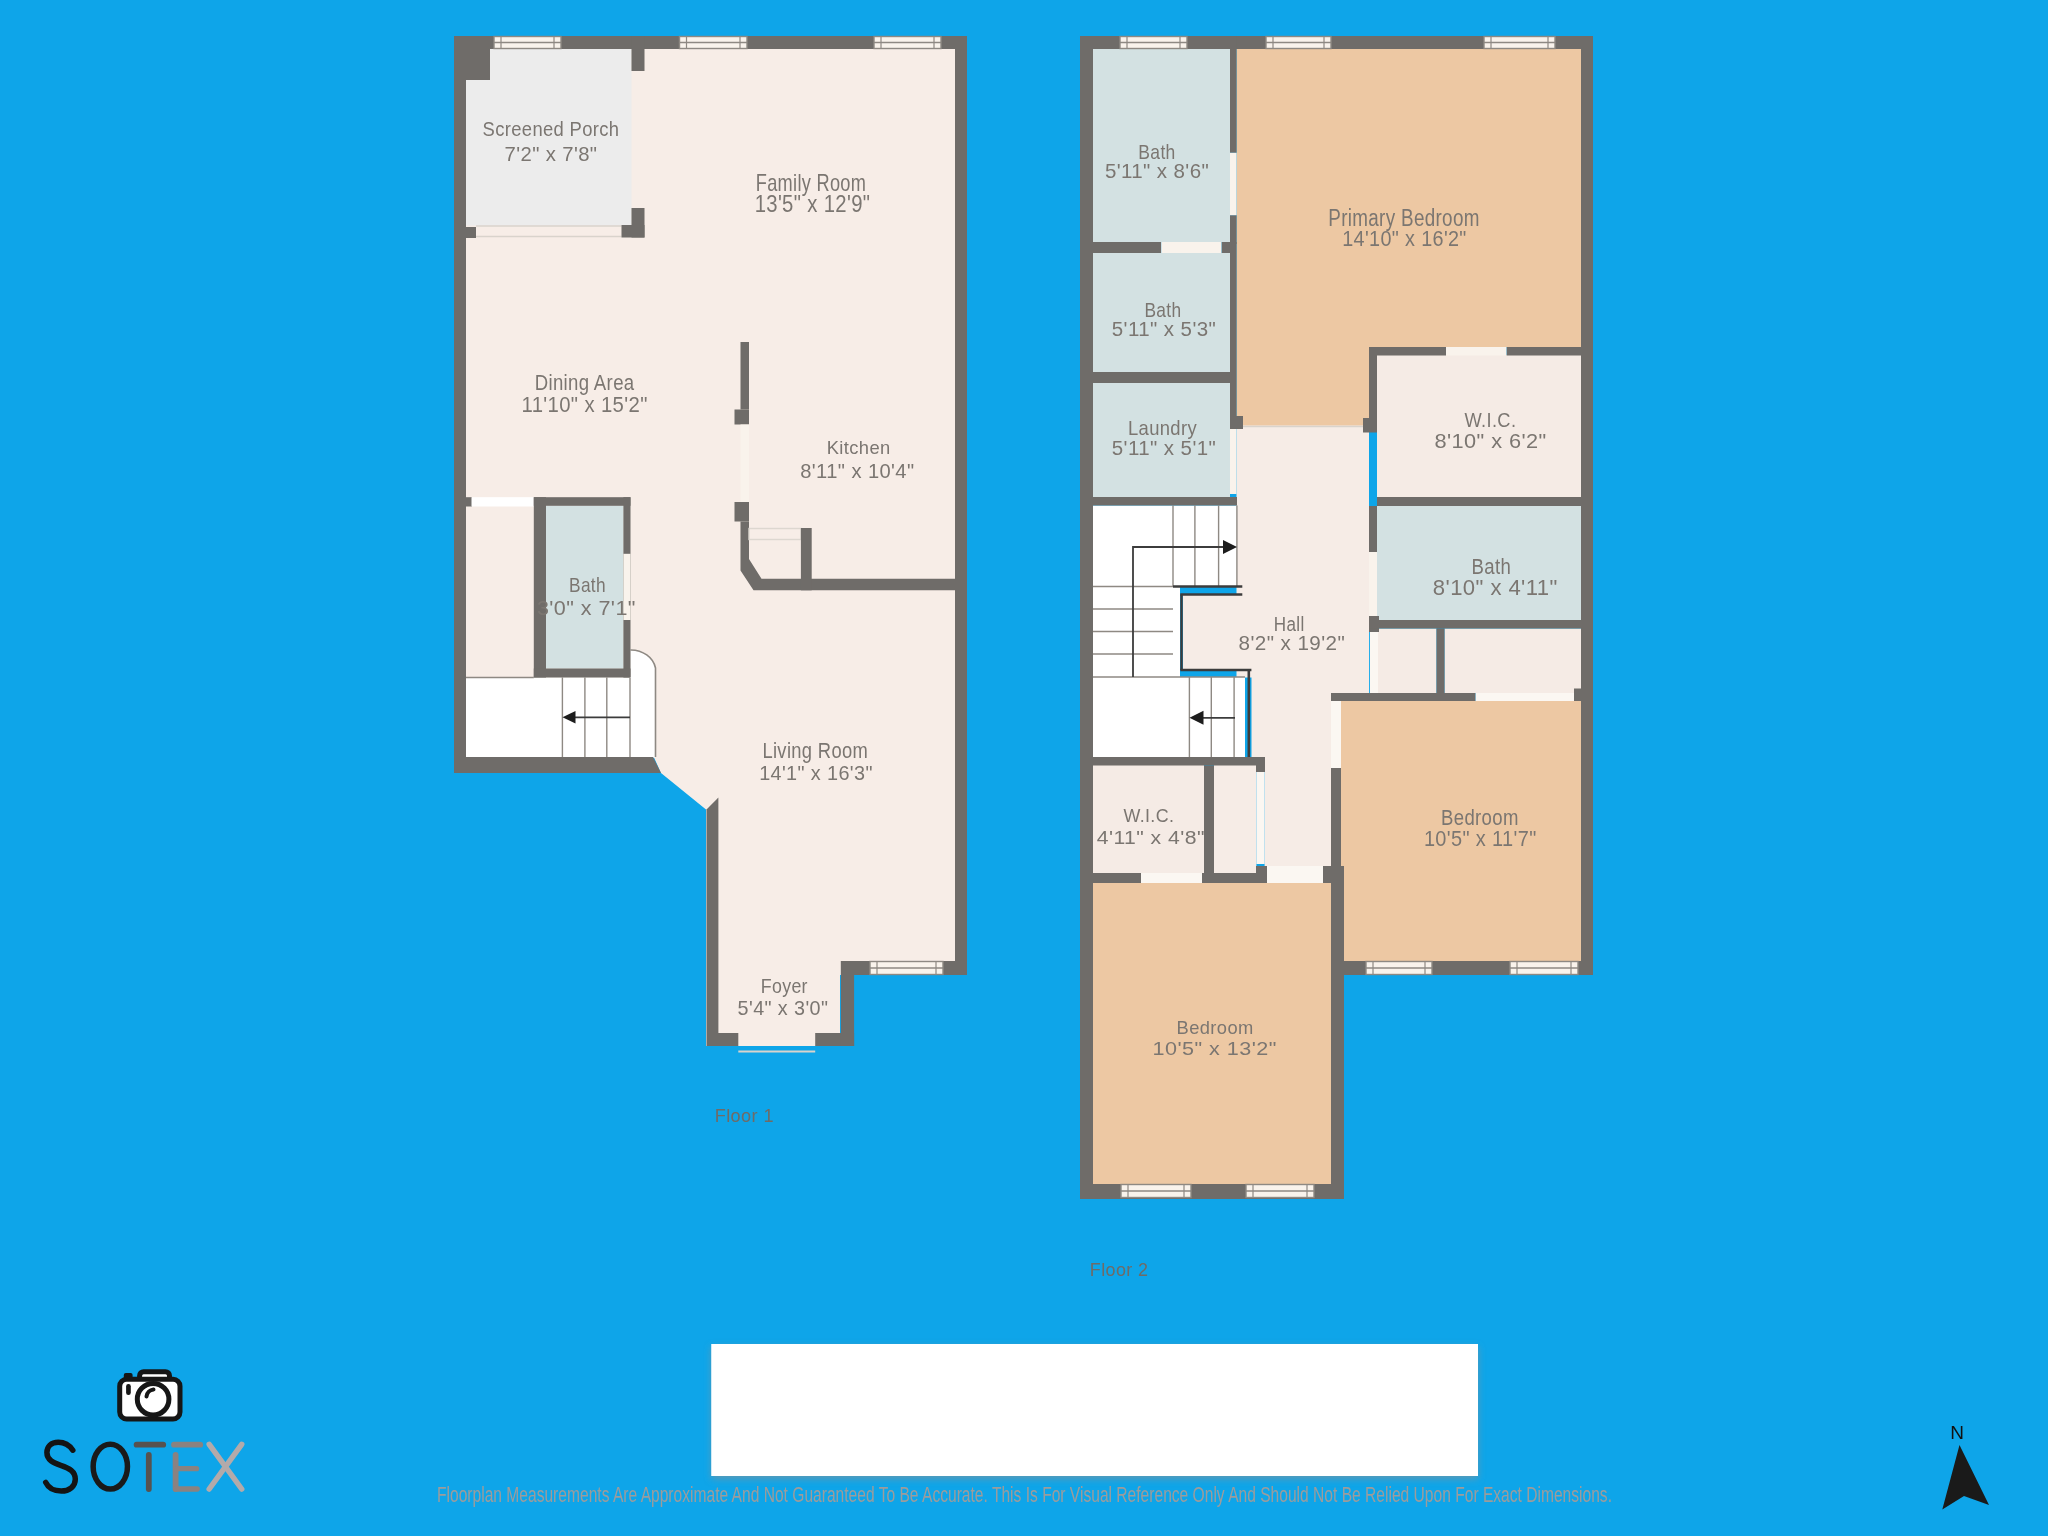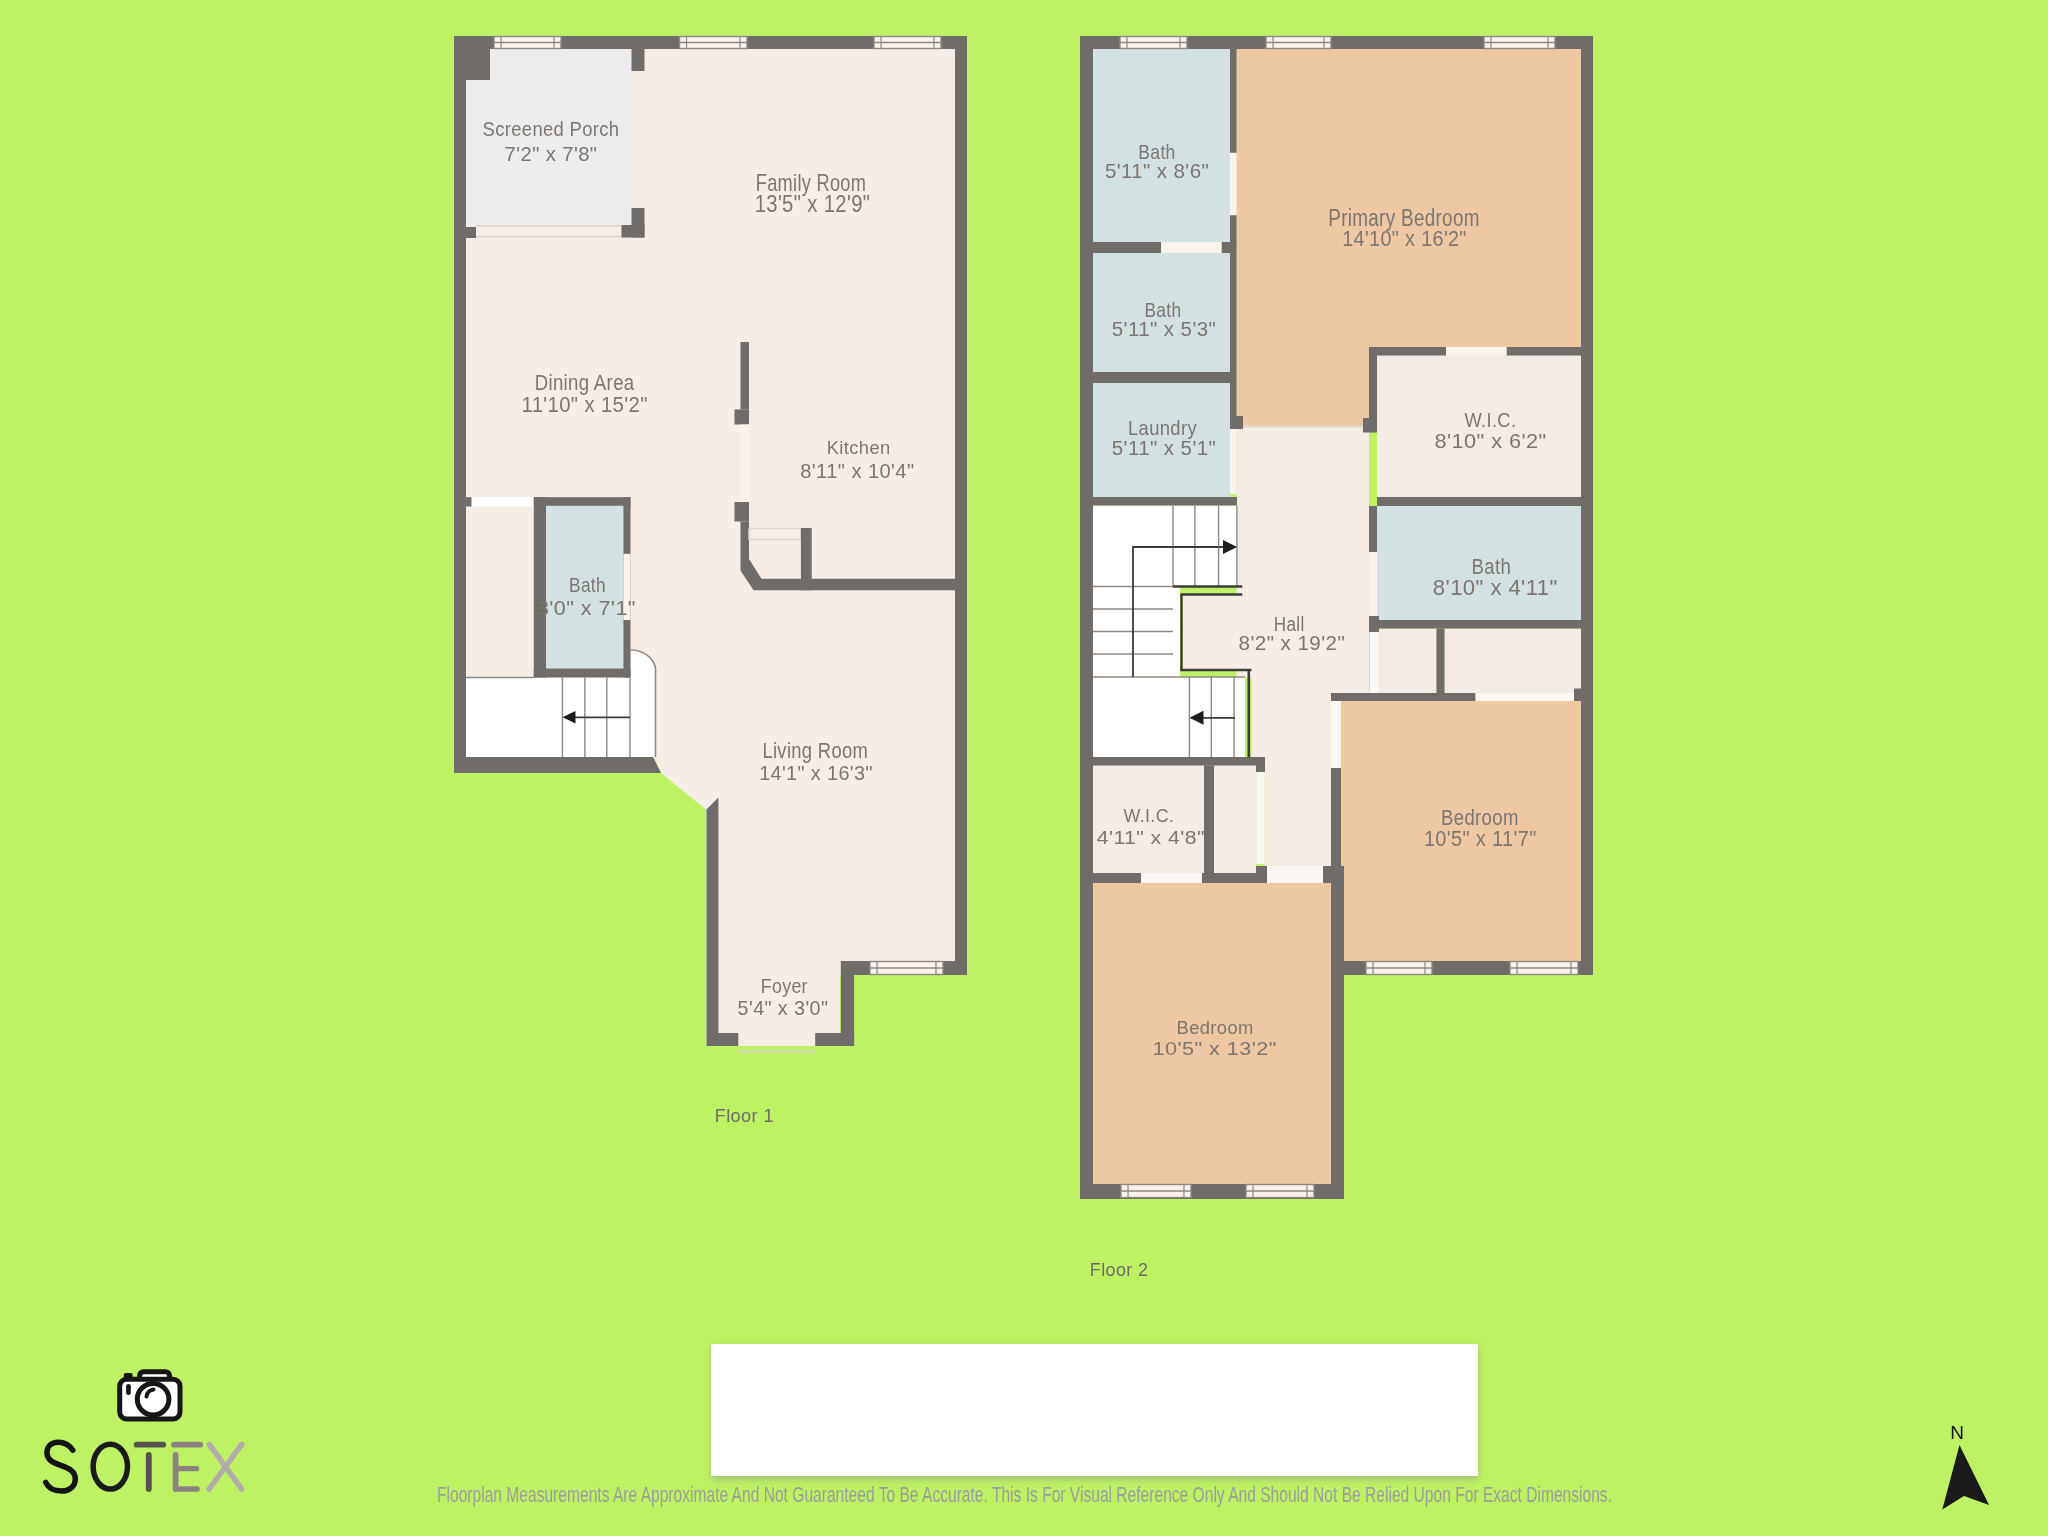--- a/index.html
+++ b/index.html
@@ -1,16 +1,16 @@
 <!DOCTYPE html>
 <html><head>
 <meta charset="utf-8">
 <style>
 html,body{margin:0;padding:0;background:#ffffff;}
-#page{position:relative;width:2048px;height:1536px;background:#bef264;overflow:hidden;}
+#page{position:relative;width:2048px;height:1536px;background:#0ea5e9;overflow:hidden;}
 .rl{font-family:"Liberation Sans",sans-serif;fill:#7b7671;text-anchor:middle;font-size:21px;letter-spacing:0.4px;}
 </style>
 </head>
 <body>
 <div id="page">
 <svg width="2048" height="1536" viewBox="0 0 2048 1536" font-family="Liberation Sans, sans-serif">
 <defs>
 <filter id="shad" x="-10%" y="-10%" width="120%" height="130%">
 <feDropShadow dx="0" dy="3" stdDeviation="3.5" flood-color="#8f8f8f" flood-opacity="0.6"></feDropShadow>
 </filter>

